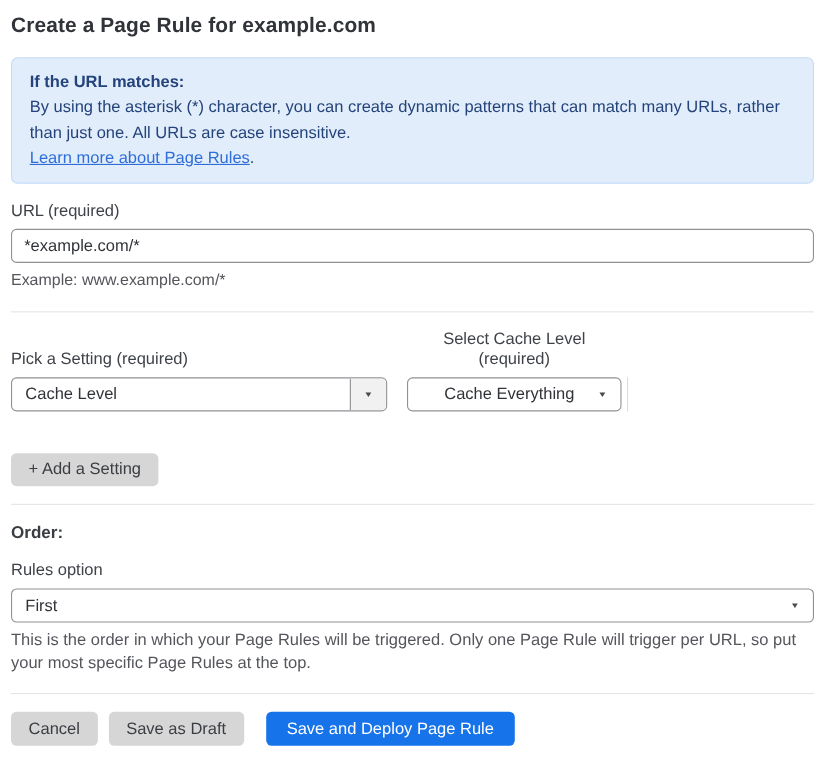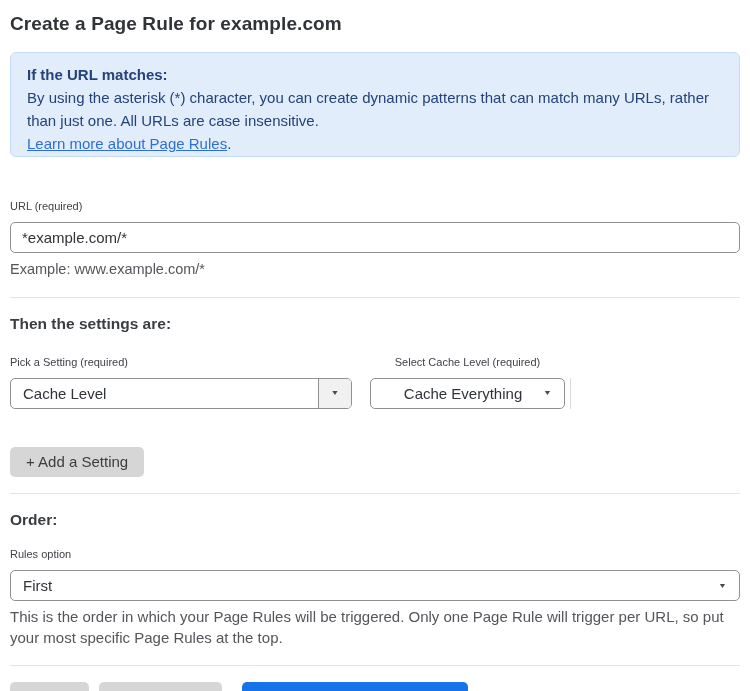--- a/index.html
+++ b/index.html
@@ -16,32 +16,32 @@
   }
   .page{padding:12px 10px 11px 10px;}
 
   h1.page-title{
     font-size:19px; line-height:23px; font-weight:bold;
     margin:0 0 17px 0; color:#303338; letter-spacing:.1px;
   }
 
   .info-box{
     background:var(--info-bg); border:1px solid var(--info-border);
-    border-radius:6px; padding:10px 16px 1px 16px;
+    border-radius:6px; padding:10px 16px 11px 16px;
     color:var(--info-text); font-size:15px; line-height:23px;
-    margin-bottom:40px;
+    margin-bottom:16px;
   }
   .info-heading{font-weight:bold;}
   .info-link-line a{
     color:var(--link); text-decoration:underline; cursor:pointer;
   }
   .info-link-line .period{color:var(--info-text);}
 
   label.field-label{
-    display:block; font-size:11px; line-height:18px;
+    display:block; font-size:15px; line-height:18px;
     color:var(--text-label); margin:0 0 7px 0;
   }
   .text-input{
     display:block; width:100%; height:31px;
     border:1px solid var(--border-gray); border-radius:5px;
     padding:0 11px; font-size:15px; color:#303338;
     font-family:"Liberation Sans", sans-serif; background:#fff;
   }
   .helper{
     font-size:14.5px; line-height:21.5px; color:var(--text-helper);
@@ -113,21 +113,20 @@
   </div>
 
   <div class="field">
     <label class="field-label">URL (required)</label>
     <input class="text-input" type="text" value="*example.com/*" style="">
     <div class="helper">Example: www.example.com/*</div>
   </div>
 
   <hr class="divider">
 
-  <h2 class="section-heading">Then the settings are:</h2>
 
   <div class="settings-row">
     <div class="setting-col-1">
       <label class="field-label">Pick a Setting (required)</label>
       <div class="select select-split">
         <span class="select-value">Cache Level</span>
         <span class="select-arrow-box">
             <span class="arrow">▼</span>
           </span>
       </div>

